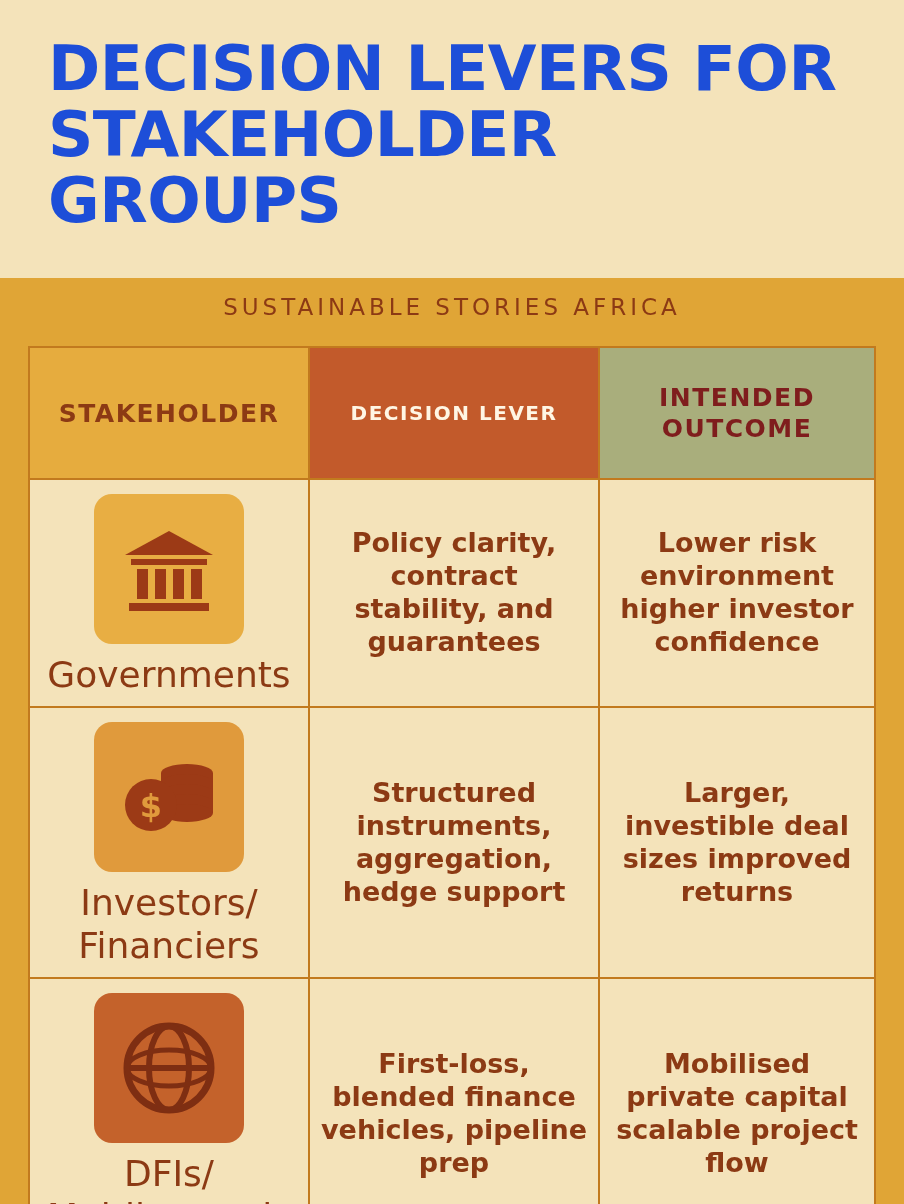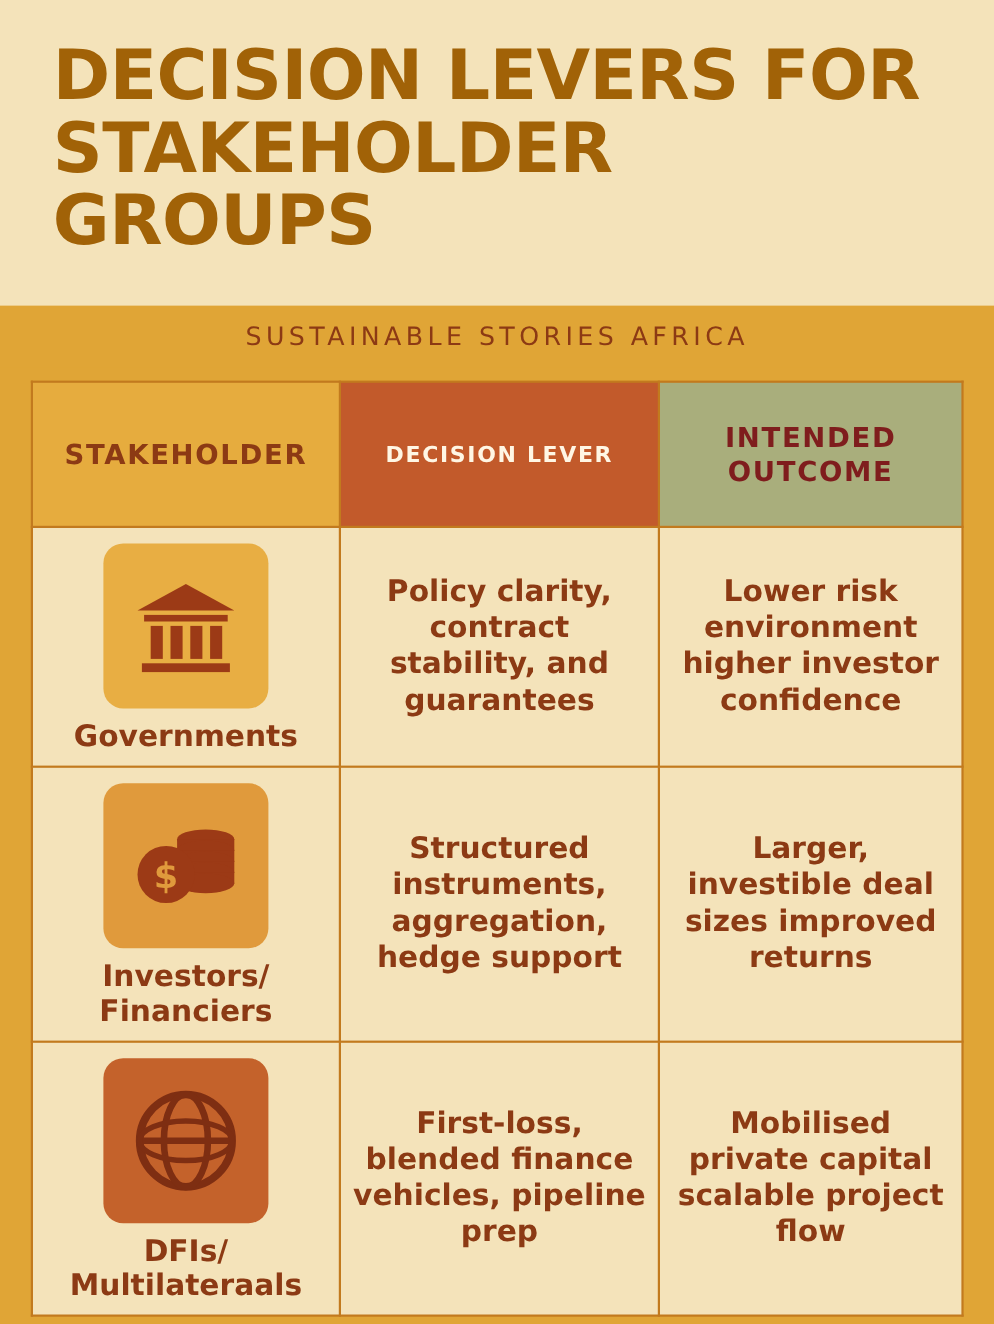--- a/index.html
+++ b/index.html
@@ -20,21 +20,21 @@
     background: #E0A536;
     box-sizing: border-box;
   }
   .header {
     background: #F4E3BA;
     padding: 36px 48px 30px 48px;
     box-sizing: border-box;
     height: 278px;
   }
   .title {
-    color: #a16207;
+    color: #1d4ed8;
     font-size: 63px;
     line-height: 1.05;
     font-weight: bold;
     letter-spacing: -0.5px;
     margin: 0;
     text-transform: uppercase;
   }
   .subtitle-band {
     background: #E0A536;
     text-align: center;
@@ -110,22 +110,22 @@
     border-radius: 18px;
     margin: 0 auto 10px auto;
     display: flex;
     align-items: center;
     justify-content: center;
   }
   .icon-box.gov { background: #E8AE43; }
   .icon-box.inv { background: #E09A3C; }
   .icon-box.dfi { background: #C4622B; }
   .stake-label {
-    font-size: 27px;
-    font-weight: bold;
+    font-size: 36px;
+    font-weight: normal;
     line-height: 1.18;
     color: #8C3A14;
   }
 </style>
 </head>
 <body>
 
 <div class="poster">
 
   <div class="header">

